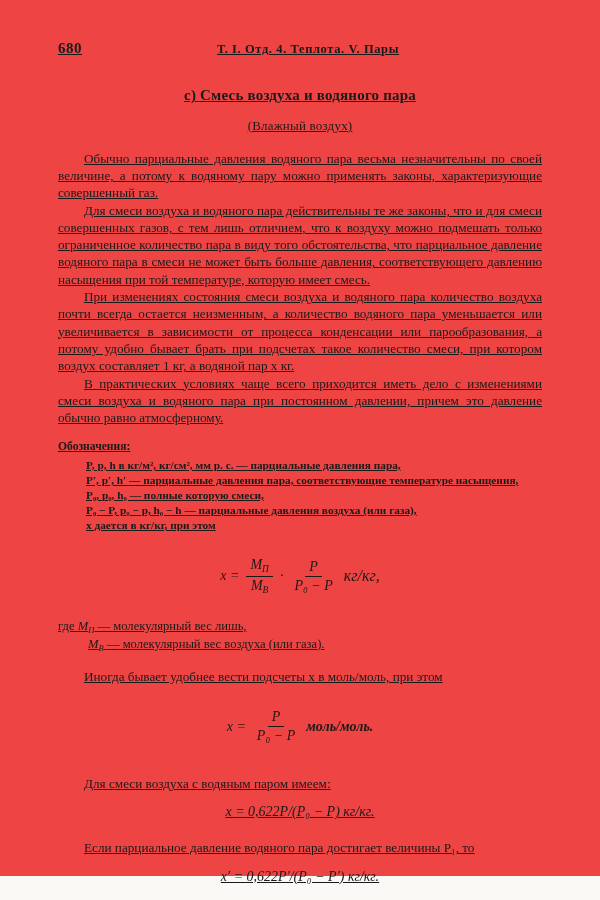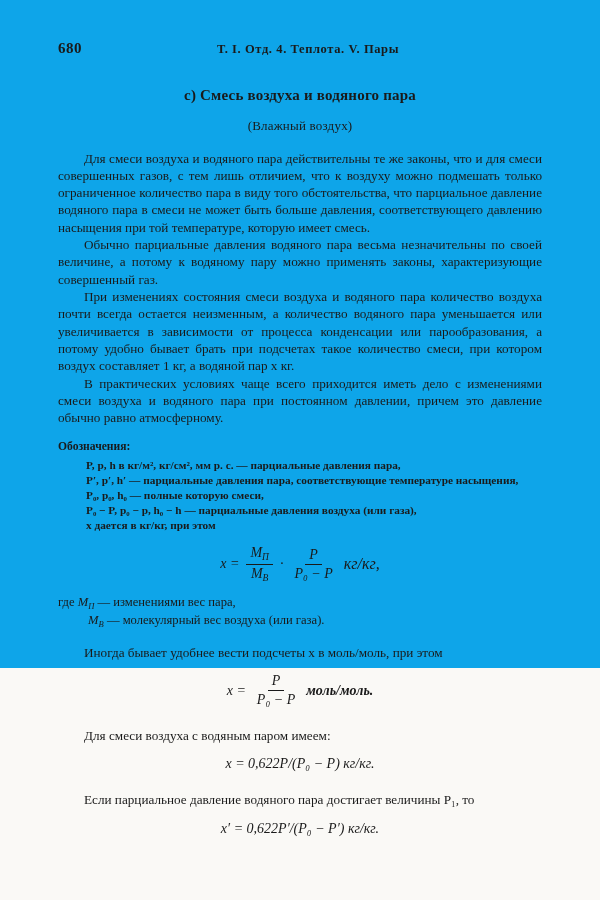--- a/index.html
+++ b/index.html
@@ -10,24 +10,25 @@
     width: 600px;
     height: 900px;
     background: #faf9f6;
     font-family: "Liberation Serif", serif;
     color: #1a1a1a;
     overflow: hidden;
   }
   .page {
     position: relative;
     width: 600px;
-    height: 668px;
-    background: #0ea5e9;
+    height: 876px;
+    background: #ef4444;
     box-sizing: border-box;
     padding: 40px 58px 20px 58px;
+    text-decoration: underline;
   }
   .running-head {
     display: flex;
     align-items: baseline;
     margin-bottom: 30px;
   }
   .folio {
     font-size: 15px;
     font-weight: bold;
     letter-spacing: 0.5px;
@@ -88,21 +89,21 @@
     display: inline-flex;
     align-items: center;
     justify-content: center;
     gap: 4px;
   }
   .frac {
     display: inline-flex;
     flex-direction: column;
     align-items: center;
     vertical-align: middle;
-    margin: 0 3px;
+    margin: 12px 3px;
   }
   .frac .num {
     border-bottom: 1px solid #1a1a1a;
     padding: 0 4px 1px 4px;
     line-height: 1.15;
   }
   .frac .den {
     padding: 1px 4px 0 4px;
     line-height: 1.15;
   }
@@ -130,22 +131,22 @@
 <div class="page">
 
   <div class="running-head">
     <div class="folio">680</div>
     <div class="head-title">Т. I. Отд. 4. Теплота. V. Пары</div>
   </div>
 
   <h2 class="section-title">c) Смесь воздуха и водяного пара</h2>
   <div class="subtitle">(Влажный воздух)</div>
 
+  <p class="body-par">Обычно парциальные давления водяного пара весьма незначительны по своей величине, а потому к водяному пару можно применять законы, характеризующие совершенный газ.</p>
   <p class="body-par">Для смеси воздуха и водяного пара действительны те же законы, что и для смеси совершенных газов, с тем лишь отличием, что к воздуху можно подмешать только ограниченное количество пара в виду того обстоятельства, что парциальное давление водяного пара в смеси не может быть больше давления, соответствующего давлению насыщения при той температуре, которую имеет смесь.</p>
-  <p class="body-par">Обычно парциальные давления водяного пара весьма незначительны по своей величине, а потому к водяному пару можно применять законы, характеризующие совершенный газ.</p>
   <p class="body-par">При изменениях состояния смеси воздуха и водяного пара количество воздуха почти всегда остается неизменным, а количество водяного пара уменьшается или увеличивается в зависимости от процесса конденсации или парообразования, а потому удобно бывает брать при подсчетах такое количество смеси, при котором воздух составляет 1 кг, а водяной пар x кг.</p>
   <p class="body-par">В практических условиях чаще всего приходится иметь дело с изменениями смеси воздуха и водяного пара при постоянном давлении, причем это давление обычно равно атмосферному.</p>
 
   <div class="notations-label">Обозначения:</div>
   <div class="notations">
     <div>P, p, h в кг/м², кг/см², мм р. с. — парциальные давления пара,</div>
     <div>P′, p′, h′ — парциальные давления пара, соответствующие температуре насыщения,</div>
     <div>P₀, p₀, h₀ — полные которую смеси,</div>
     <div>P₀ − P, p₀ − p, h₀ − h — парциальные давления воздуха (или газа),</div>
     <div>x дается в кг/кг, при этом</div>
@@ -162,21 +163,21 @@
       <span class="frac">
         <span class="num">P</span>
         <span class="den">P₀ − P</span>
       </span>
       <span style="font-size:16px;">кг/кг,</span>
     </span>
   </div>
 
   <div class="where-block">
     <div>
-      <span>где </span><span class="it">M</span><sub class="it">П</sub>&nbsp;<span>— изменениями вес пара,</span>
+      <span>где </span><span class="it">M</span><sub class="it">П</sub>&nbsp;<span>— молекулярный вес лишь,</span>
     </div>
     <div class="where-indent">
       <span class="it">M</span><sub class="it">В</sub>&nbsp;<span>— молекулярный вес воздуха (или газа).</span>
     </div>
   </div>
 
   <div class="spacer-md"></div>
 
   <p class="body-par">Иногда бывает удобнее вести подсчеты x в моль/моль, при этом</p>
 

